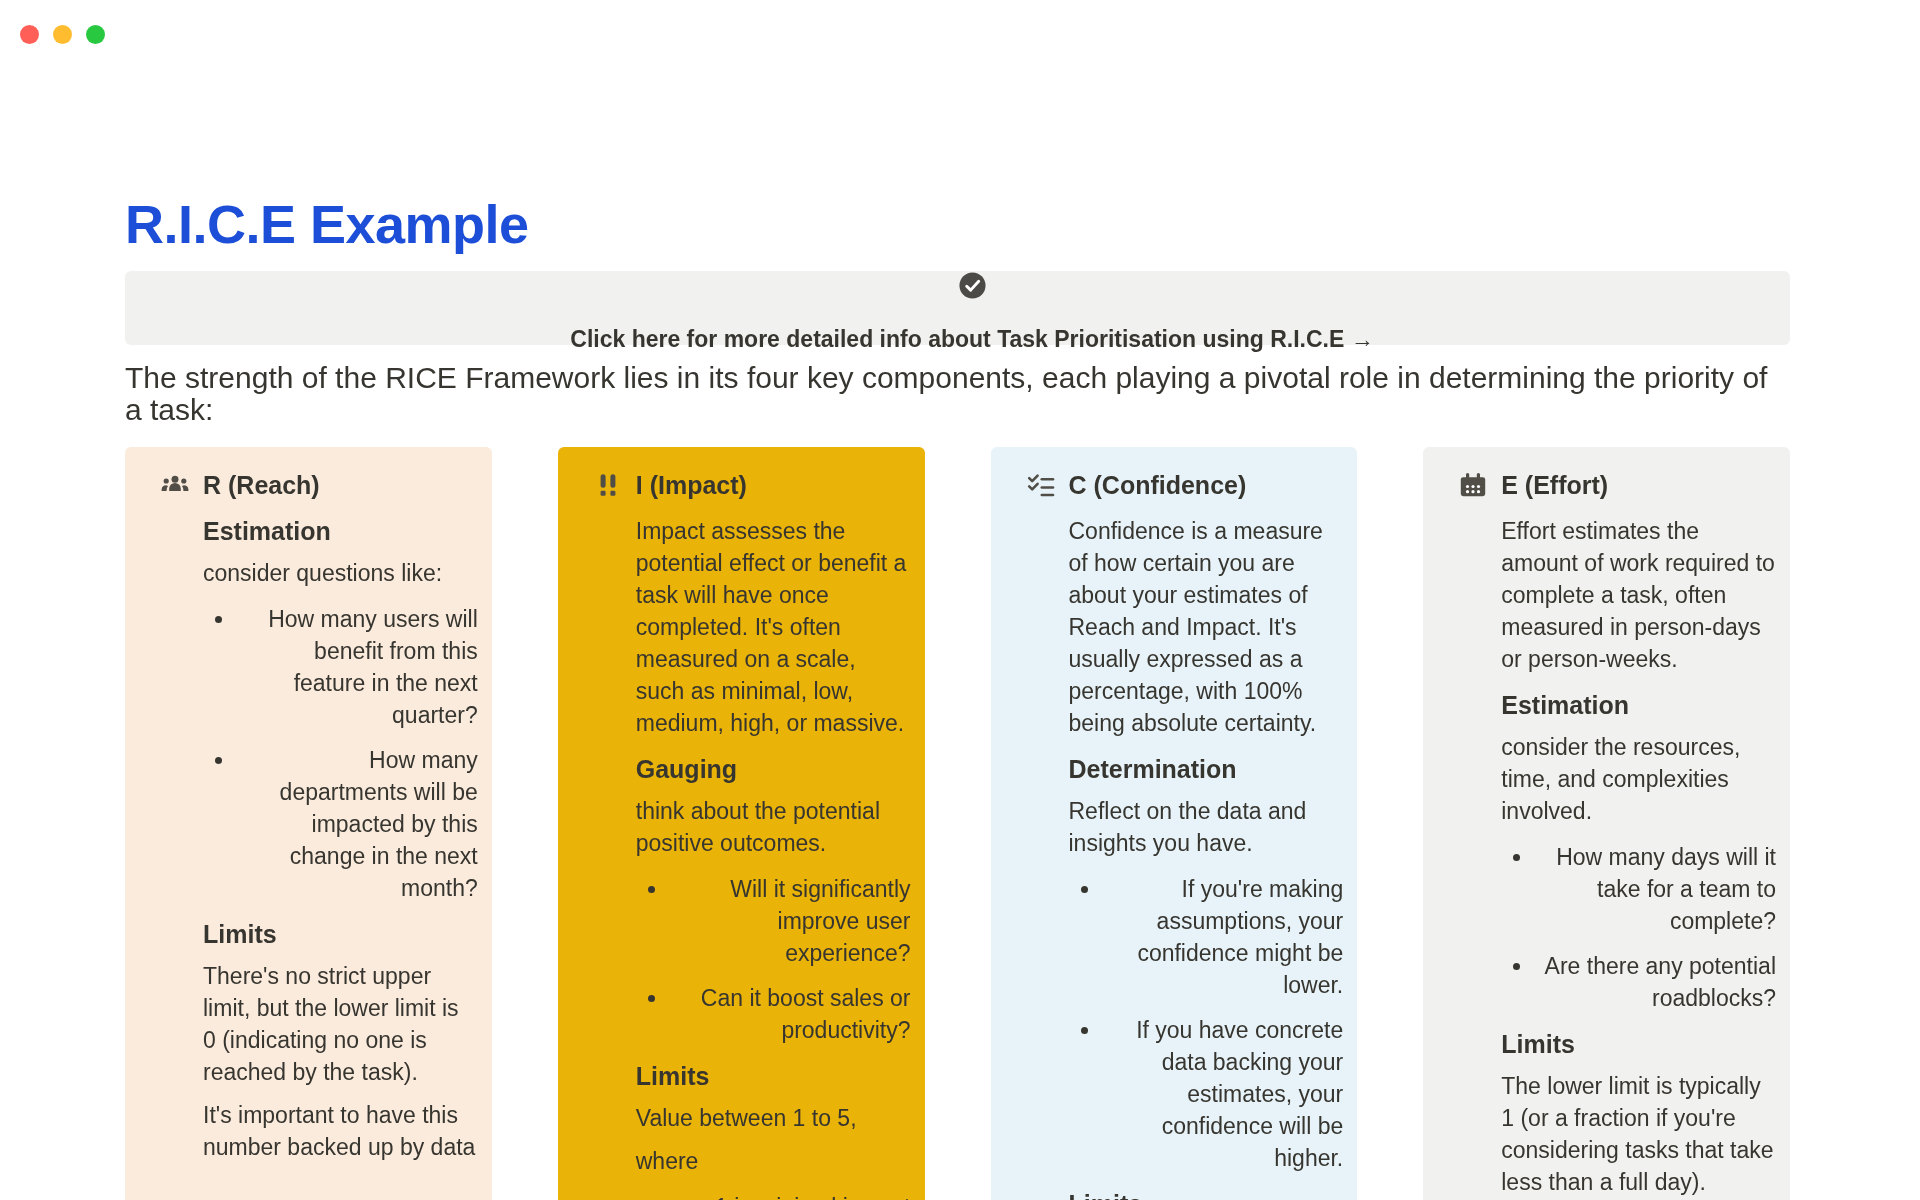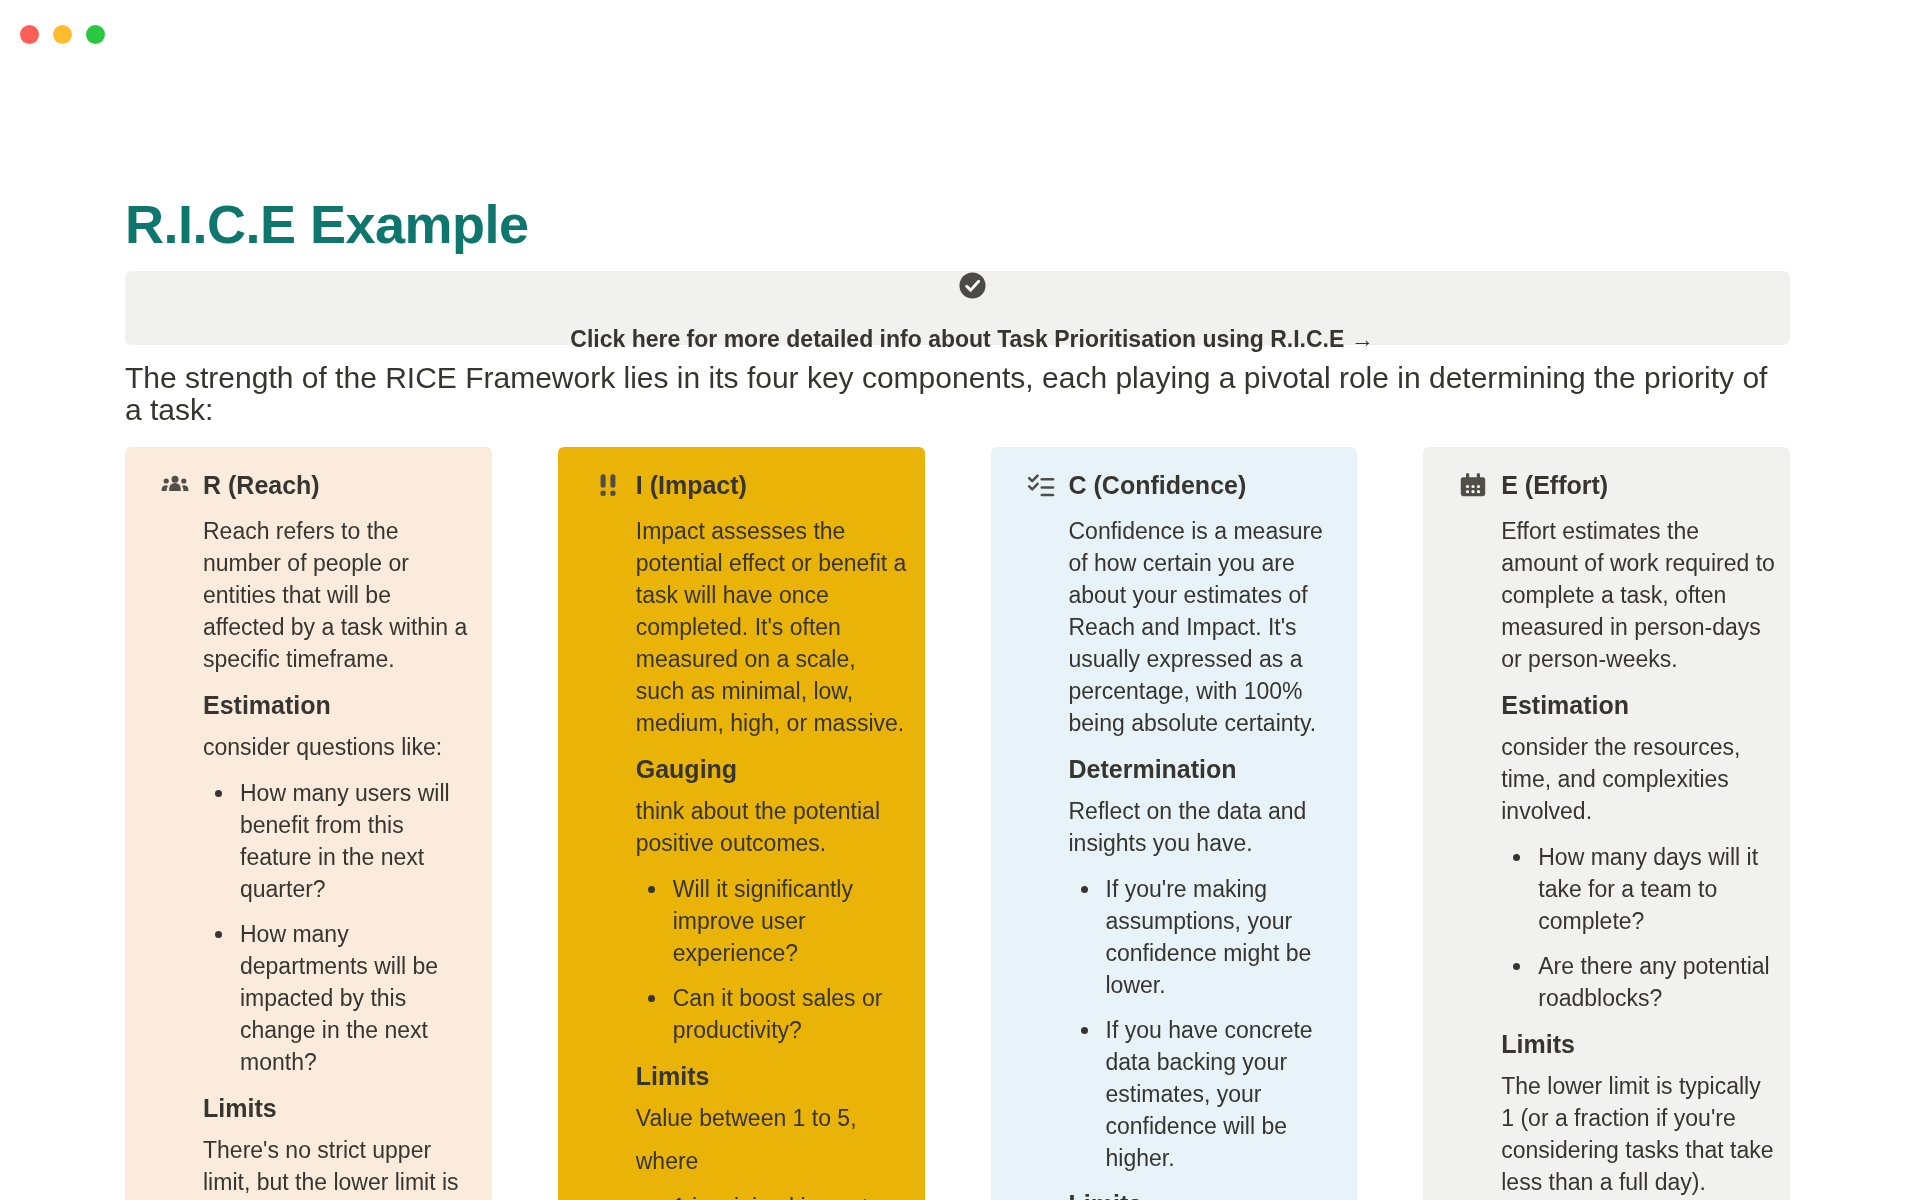--- a/index.html
+++ b/index.html
@@ -24,21 +24,21 @@
     position: absolute;
     left: 125px; top: 0;
     width: 1665px;
   }
   h1.page-title {
     margin: 192px 0 0 0;
     font-size: 54px;
     line-height: 65px;
     font-weight: 700;
     letter-spacing: -0.5px;
-    color: #0f766e;
+    color: #1d4ed8;
   }
   .callout {
     margin-top: 14px;
     height: 74px;
     background: #F1F1EF;
     border-radius: 6px;
     display: flex;
     align-items: center;
     gap: 26px;
     padding: 0 24px 0 53px;
@@ -93,20 +93,21 @@
   }
   .card-body ul {
     list-style: none;
     margin: 14px 0 4px 0;
     padding: 0;
   }
   .card-body li {
     position: relative;
     padding-left: 37px;
     margin-bottom: 13px;
+    text-align: right;
   }
   .card-body li::before {
     content: "";
     position: absolute;
     left: 12px; top: 13px;
     width: 7px; height: 7px;
     border-radius: 50%;
     background: #37352F;
   }
 </style>
@@ -141,21 +142,20 @@
               <path d="M9.2 21v-2.3a5.8 5.8 0 0 1 11.6 0V21z"></path>
               <circle cx="6.2" cy="11" r="2.6"></circle>
               <circle cx="23.8" cy="11" r="2.6"></circle>
               <path d="M1.6 21v-1.5a4.2 4.2 0 0 1 6.4-3.6 7.6 7.6 0 0 0-1.4 4.2V21z"></path>
               <path d="M28.4 21v-1.5a4.2 4.2 0 0 0-6.4-3.6 7.6 7.6 0 0 1 1.4 4.2V21z"></path>
             </svg>
           </span>
           <span class="card-title">R (Reach)</span>
         </div>
         <div class="card-body">
-          <p>Reach refers to the number of people or entities that will be affected by a task within a specific timeframe.</p>
           <div class="sec-h">Estimation</div>
           <p>consider questions like:</p>
           <ul>
             <li>How many users will benefit from this feature in the next quarter?</li>
             <li>How many departments will be impacted by this change in the next month?</li>
           </ul>
           <div class="sec-h">Limits</div>
           <p>There's no strict upper limit, but the lower limit is 0 (indicating no one is reached by the task).</p>
           <p>It's important to have this number backed up by data</p>
         </div>

